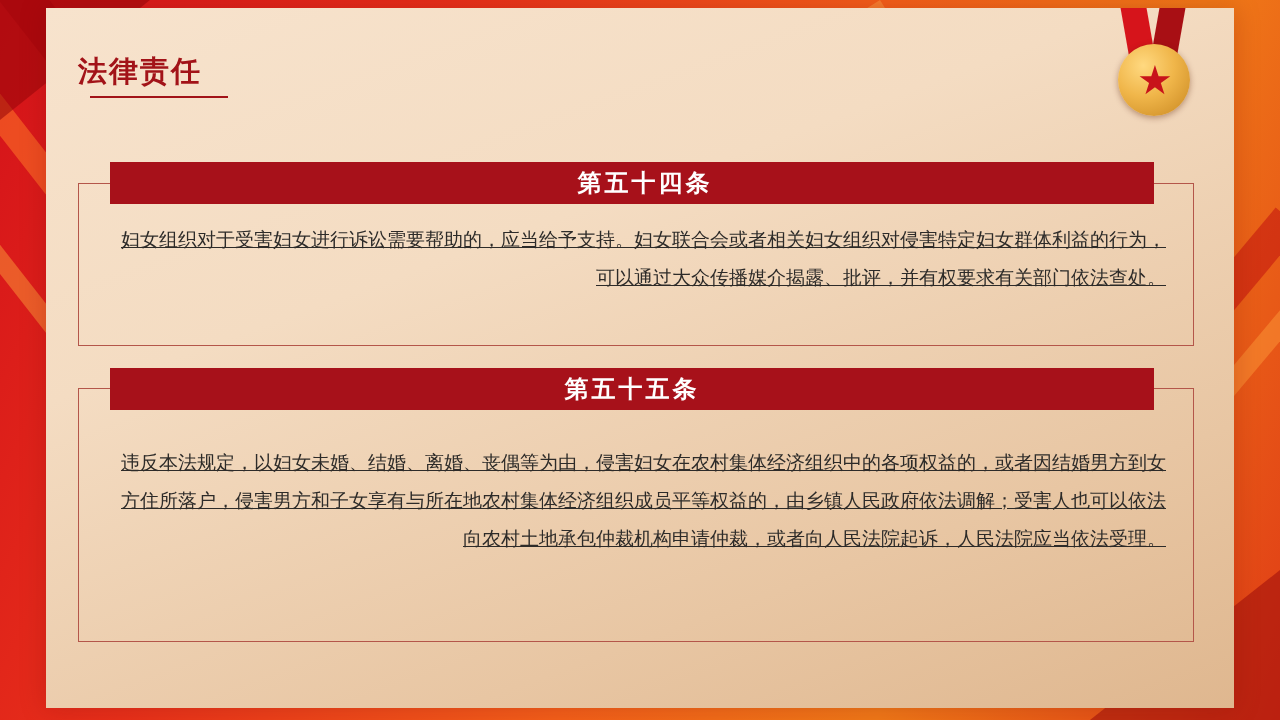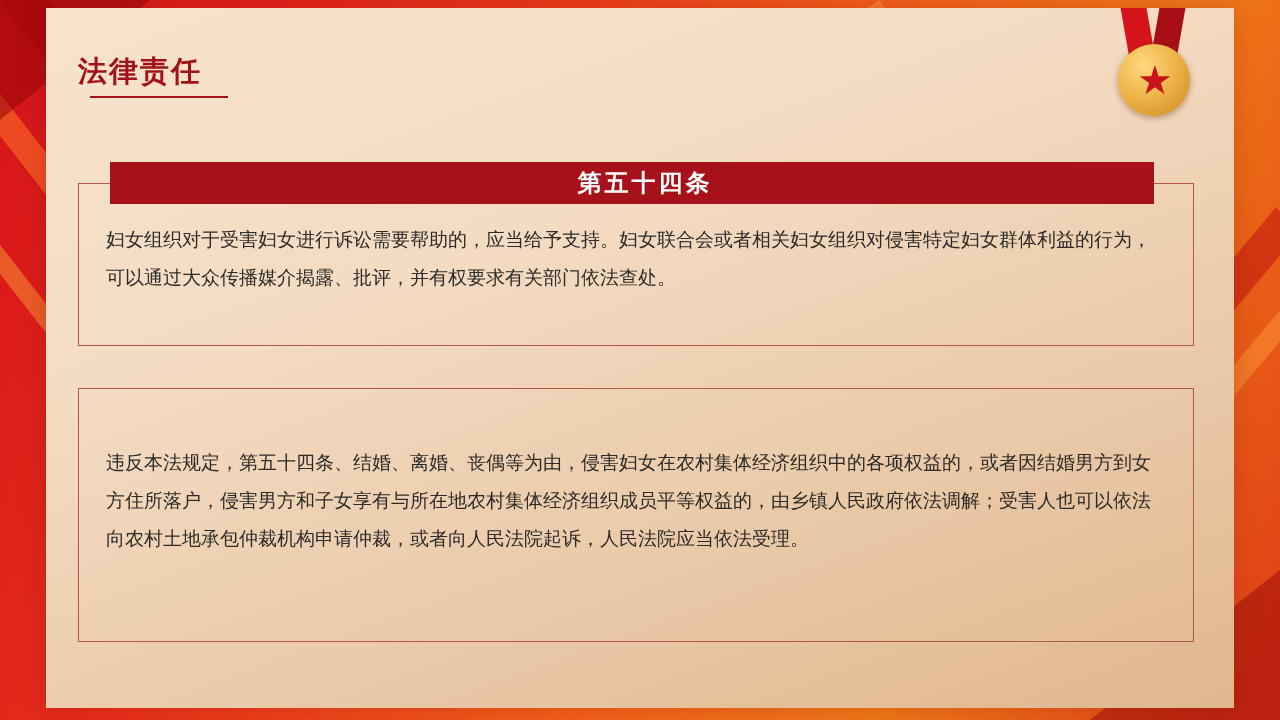--- a/index.html
+++ b/index.html
@@ -144,22 +144,23 @@
   .h1 { top: 154px; padding-left: 26px; }
   .h2 { top: 360px; }
 
   .art-body {
     position: absolute;
     left: 60px;
     width: 1060px;
     color: #2d2b29;
     font-size: 19px;
     line-height: 38px;
-    text-align: left;
+    text-align: right;
     font-family: "DejaVu Sans", "Liberation Sans", sans-serif;
+    text-decoration: underline;
   }
   .b1 { top: 212px; }
   .b2 { top: 435px; }
 </style>
 </head>
 <body>
 
 <div class="slide">
 
   <div class="ribbon rib3"></div>
@@ -181,16 +182,17 @@
       <div class="ribbon-r"></div>
       <div class="circle"></div>
       <div class="star">★</div>
     </div>
 
     <div class="article art1"></div>
     <div class="art-header h1">第五十四条</div>
     <div class="art-body b1">妇女组织对于受害妇女进行诉讼需要帮助的，应当给予支持。妇女联合会或者相关妇女组织对侵害特定妇女群体利益的行为，可以通过大众传播媒介揭露、批评，并有权要求有关部门依法查处。</div>
 
     <div class="article art2"></div>
-    <div class="art-body b2">违反本法规定，第五十四条、结婚、离婚、丧偶等为由，侵害妇女在农村集体经济组织中的各项权益的，或者因结婚男方到女方住所落户，侵害男方和子女享有与所在地农村集体经济组织成员平等权益的，由乡镇人民政府依法调解；受害人也可以依法向农村土地承包仲裁机构申请仲裁，或者向人民法院起诉，人民法院应当依法受理。</div>
+    <div class="art-header h2">第五十五条</div>
+    <div class="art-body b2">违反本法规定，以妇女未婚、结婚、离婚、丧偶等为由，侵害妇女在农村集体经济组织中的各项权益的，或者因结婚男方到女方住所落户，侵害男方和子女享有与所在地农村集体经济组织成员平等权益的，由乡镇人民政府依法调解；受害人也可以依法向农村土地承包仲裁机构申请仲裁，或者向人民法院起诉，人民法院应当依法受理。</div>
 
   </div>
 </div>
 
 </body></html>

